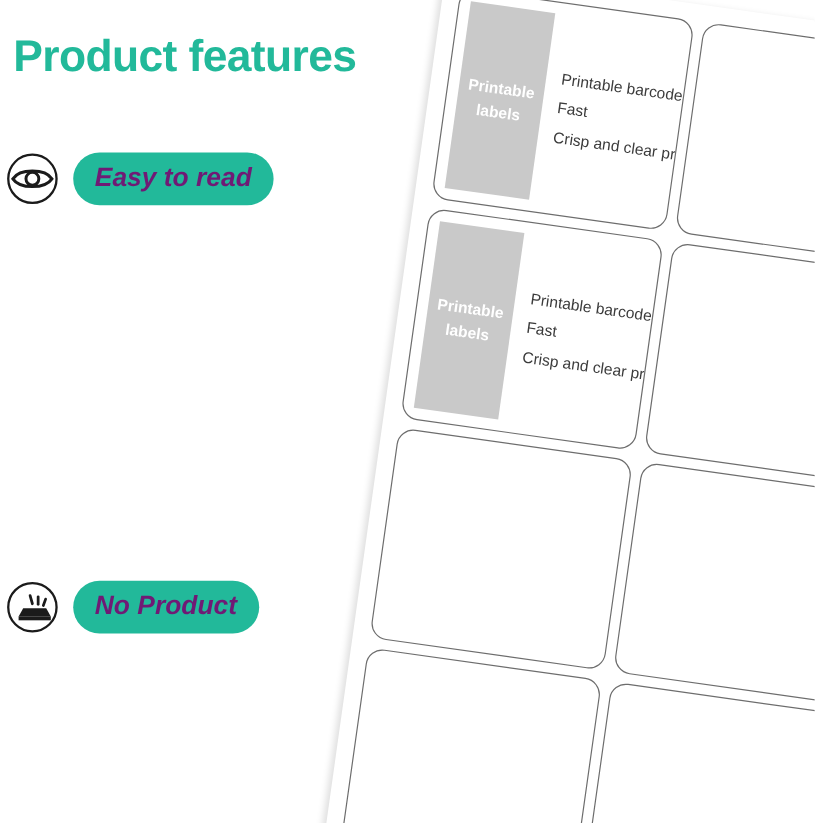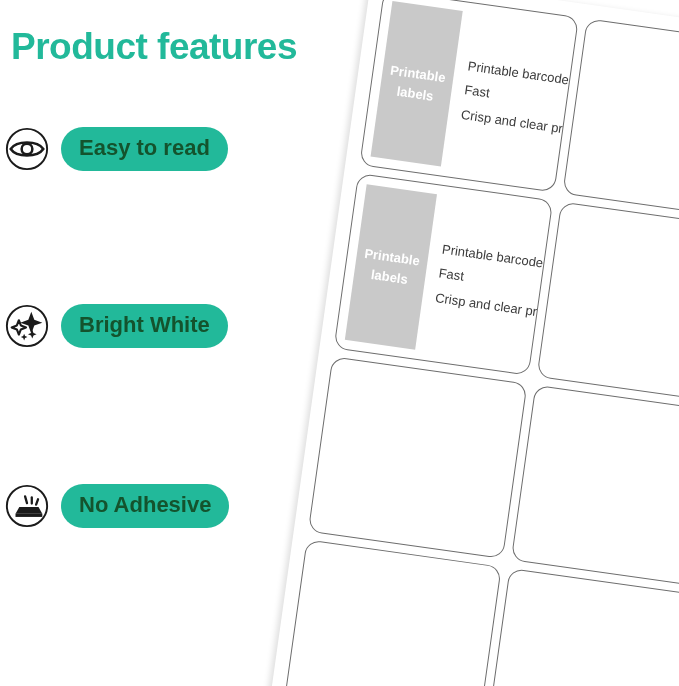--- a/index.html
+++ b/index.html
@@ -48,28 +48,29 @@
   .feature-icon {
     width: 46px;
     height: 46px;
     flex: 0 0 46px;
     display: block;
   }
 
   .feature-pill {
     margin-left: 11px;
     background: #22b99a;
-    color: #14532d;
+    color: #701a75;
     border-radius: 24px;
     font-size: 22px;
     font-weight: bold;
     line-height: 1;
     padding: 10px 18px 12px 18px;
     white-space: nowrap;
     display: inline-block;
+    font-style: italic;
   }
 
   
   #sheet-stage {
     position: absolute;
     left: 0;
     top: 0;
     width: 679px;
     height: 686px;
     z-index: 1;
@@ -200,38 +201,28 @@
     <div class="feature-row" style="top:113px;">
       <svg class="feature-icon" viewBox="0 0 48 48">
         <circle cx="24" cy="24" r="21" fill="none" stroke="#1b1b1b" stroke-width="2"></circle>
         <path d="M7 24 C13 15, 35 15, 41 24 C35 33, 13 33, 7 24 Z" fill="none" stroke="#1b1b1b" stroke-width="2.6"></path>
         <circle cx="24" cy="24" r="5.6" fill="none" stroke="#1b1b1b" stroke-width="2.6"></circle>
       </svg>
       <span class="feature-pill">Easy to read</span>
     </div>
 
 
-    <div class="feature-row" style="top:290px;">
-      <svg class="feature-icon" viewBox="0 0 48 48">
-        <circle cx="24" cy="24" r="21" fill="none" stroke="#1b1b1b" stroke-width="2"></circle>
-        <path d="M28.5 9 L31.6 17.4 L40 20.5 L31.6 23.6 L28.5 32 L25.4 23.6 L17 20.5 L25.4 17.4 Z" fill="#1b1b1b"></path>
-        <path d="M15.5 18 L17.6 23.4 L23 25.5 L17.6 27.6 L15.5 33 L13.4 27.6 L8 25.5 L13.4 23.4 Z" fill="none" stroke="#1b1b1b" stroke-width="2.2" stroke-linejoin="round"></path>
-        <path d="M29.5 28 L30.8 31.2 L34 32.5 L30.8 33.8 L29.5 37 L28.2 33.8 L25 32.5 L28.2 31.2 Z" fill="#1b1b1b"></path>
-        <path d="M21 32 L22 34.5 L24.5 35.5 L22 36.5 L21 39 L20 36.5 L17.5 35.5 L20 34.5 Z" fill="#1b1b1b"></path>
-      </svg>
-      <span class="feature-pill">Bright White</span>
-    </div>
 
 
     <div class="feature-row" style="top:470px;">
       <svg class="feature-icon" viewBox="0 0 48 48">
         <circle cx="24" cy="24" r="21" fill="none" stroke="#1b1b1b" stroke-width="2"></circle>
         <path d="M12 32 L16 25 L36 25 L40 32 Z" fill="#1b1b1b"></path>
         <rect x="12" y="32" width="28" height="3.4" fill="#1b1b1b"></rect>
         <line x1="24" y1="21" x2="22" y2="14" stroke="#1b1b1b" stroke-width="2.4" stroke-linecap="round"></line>
         <line x1="29" y1="21.5" x2="29" y2="15" stroke="#1b1b1b" stroke-width="2.4" stroke-linecap="round"></line>
         <line x1="33.5" y1="22.5" x2="35.5" y2="17" stroke="#1b1b1b" stroke-width="2.4" stroke-linecap="round"></line>
       </svg>
-      <span class="feature-pill">No Adhesive</span>
+      <span class="feature-pill">No Product</span>
     </div>
 
   </div>
 </div>
 
 </body></html>

